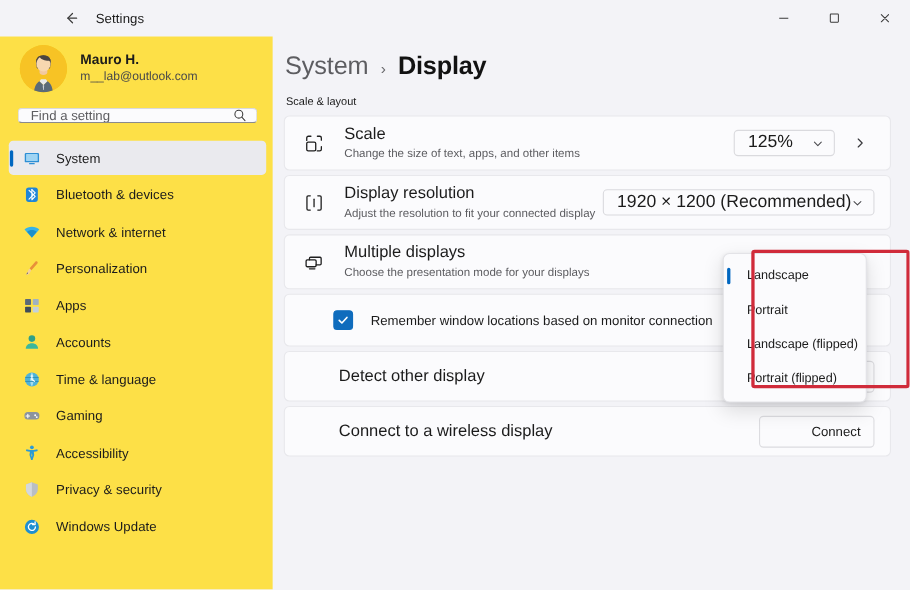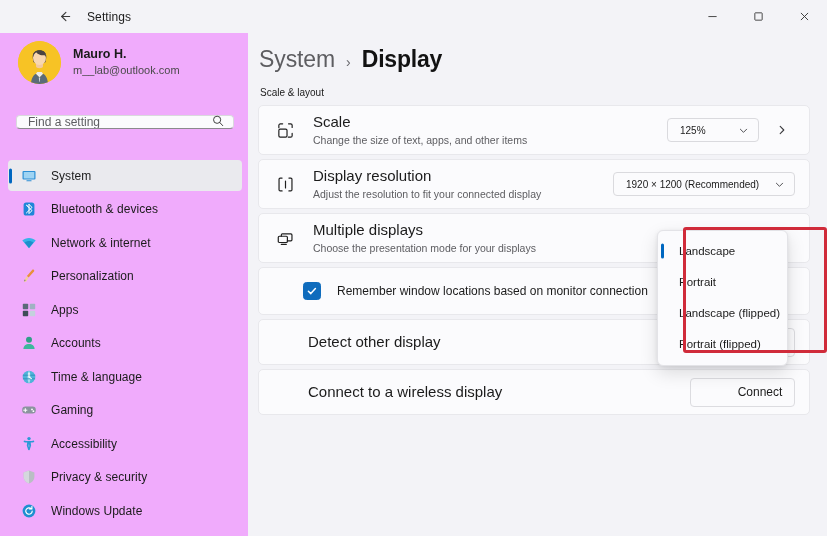--- a/index.html
+++ b/index.html
@@ -60,25 +60,24 @@
   }
   .win-btn svg { display: block; }
 
   
   .body-split { flex: 1; display: flex; min-height: 0; }
 
   
   .sidebar {
     width: 248px;
     flex: 0 0 248px;
-    background: #f0abfc;
+    background: #fde047;
     padding: 0;
     display: flex;
     flex-direction: column;
-    gap: 16px;
   }
   .account {
     display: flex;
     align-items: center;
     padding: 8px 0 10px 18px;
   }
   .avatar {
     width: 43px; height: 43px;
     border-radius: 50%;
     overflow: hidden;
@@ -215,21 +214,21 @@
   .combo {
     height: 24px;
     min-width: 92px;
     border: 1px solid #dadade;
     border-radius: 4px;
     background: #fbfbfd;
     display: flex;
     align-items: center;
     justify-content: space-between;
     padding: 0 9px 0 12px;
-    font-size: 10px;
+    font-size: 16px;
     color: #1b1b1b;
   }
   .combo .chev { color: #4a4a4e; display: flex; }
   .combo .chev svg { display: block; }
 
   .chev-right {
     width: 26px; height: 26px;
     display: flex; align-items: center; justify-content: center;
     color: #3a3a3e;
     margin-left: 10px;

